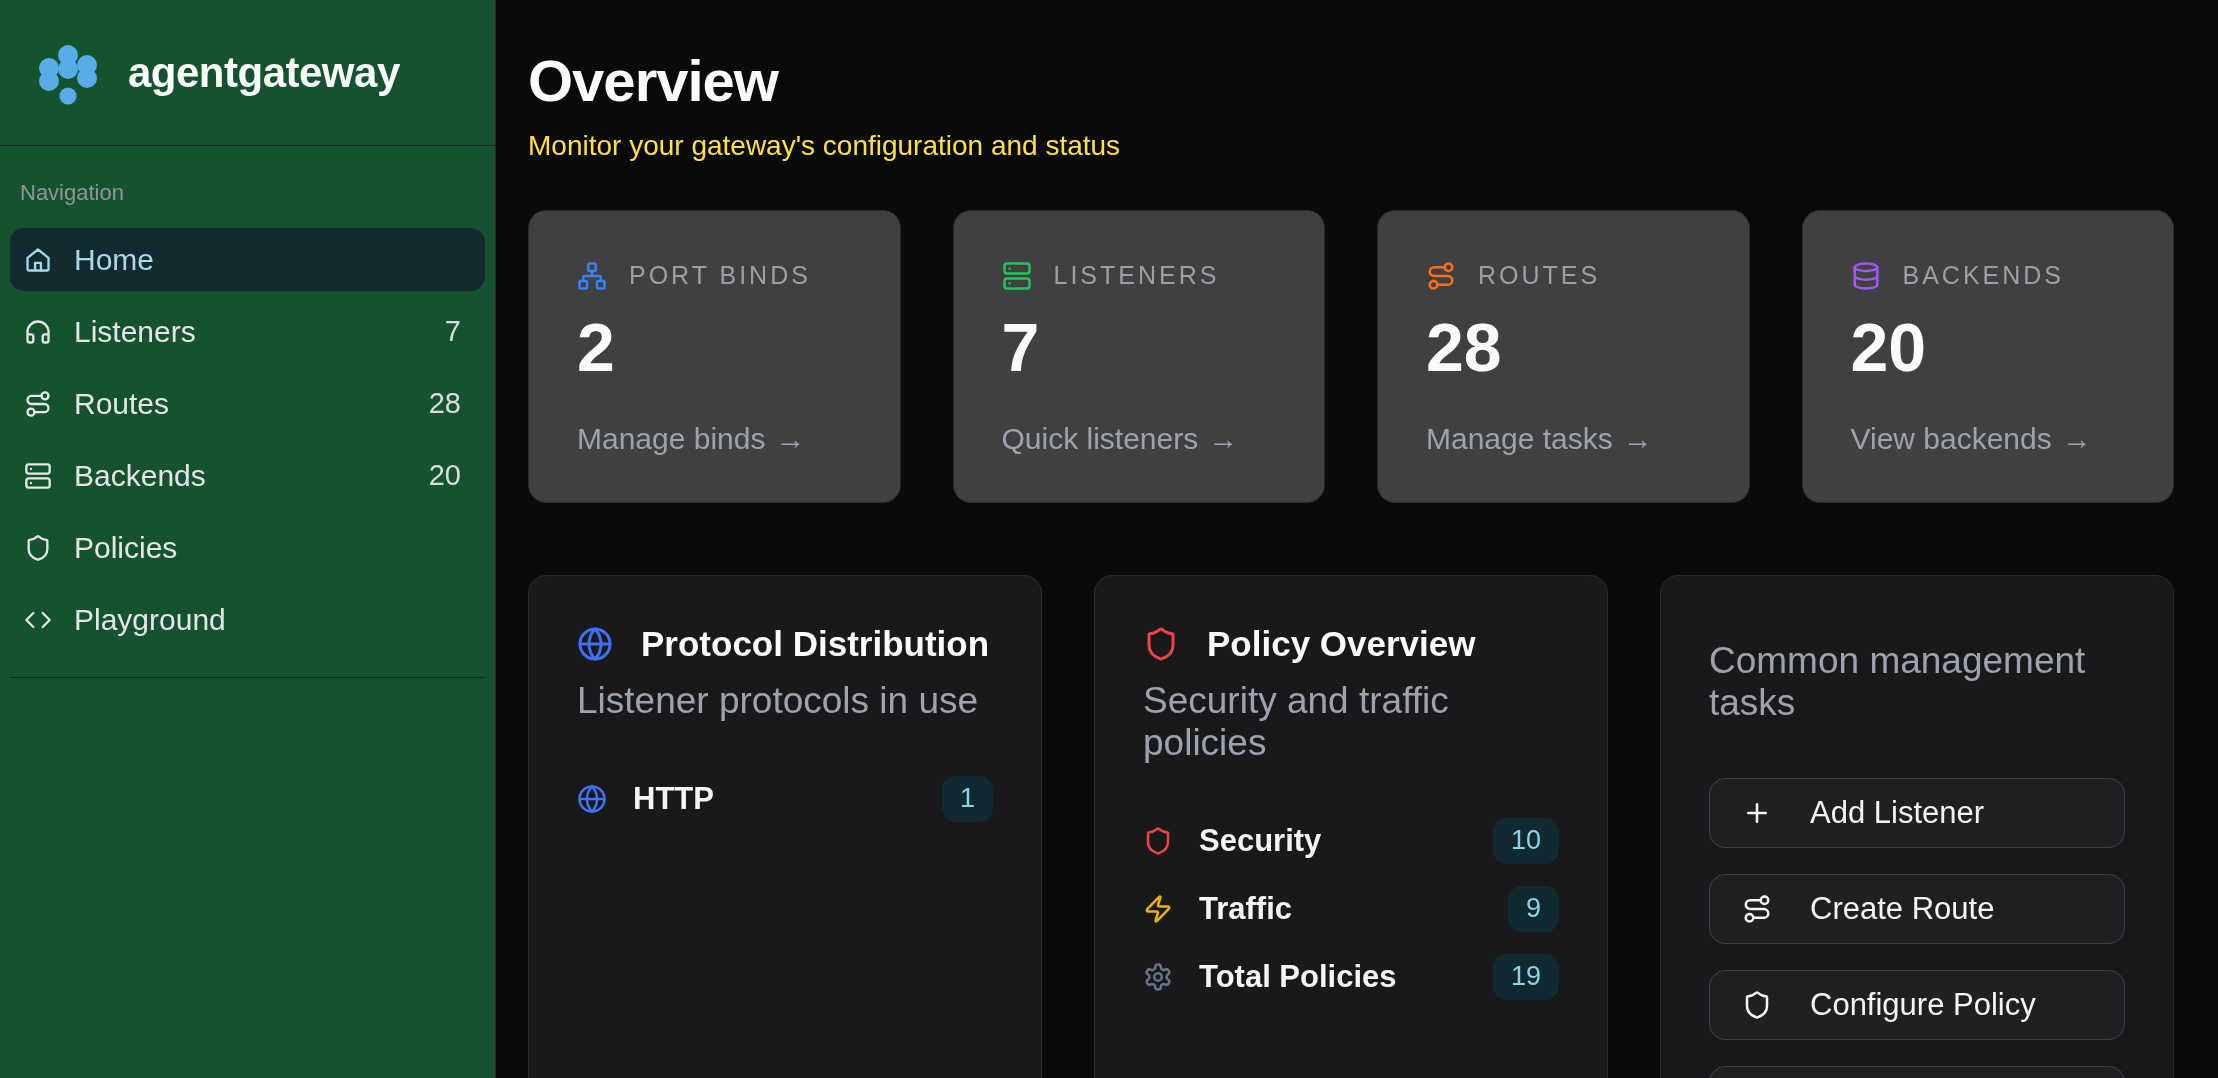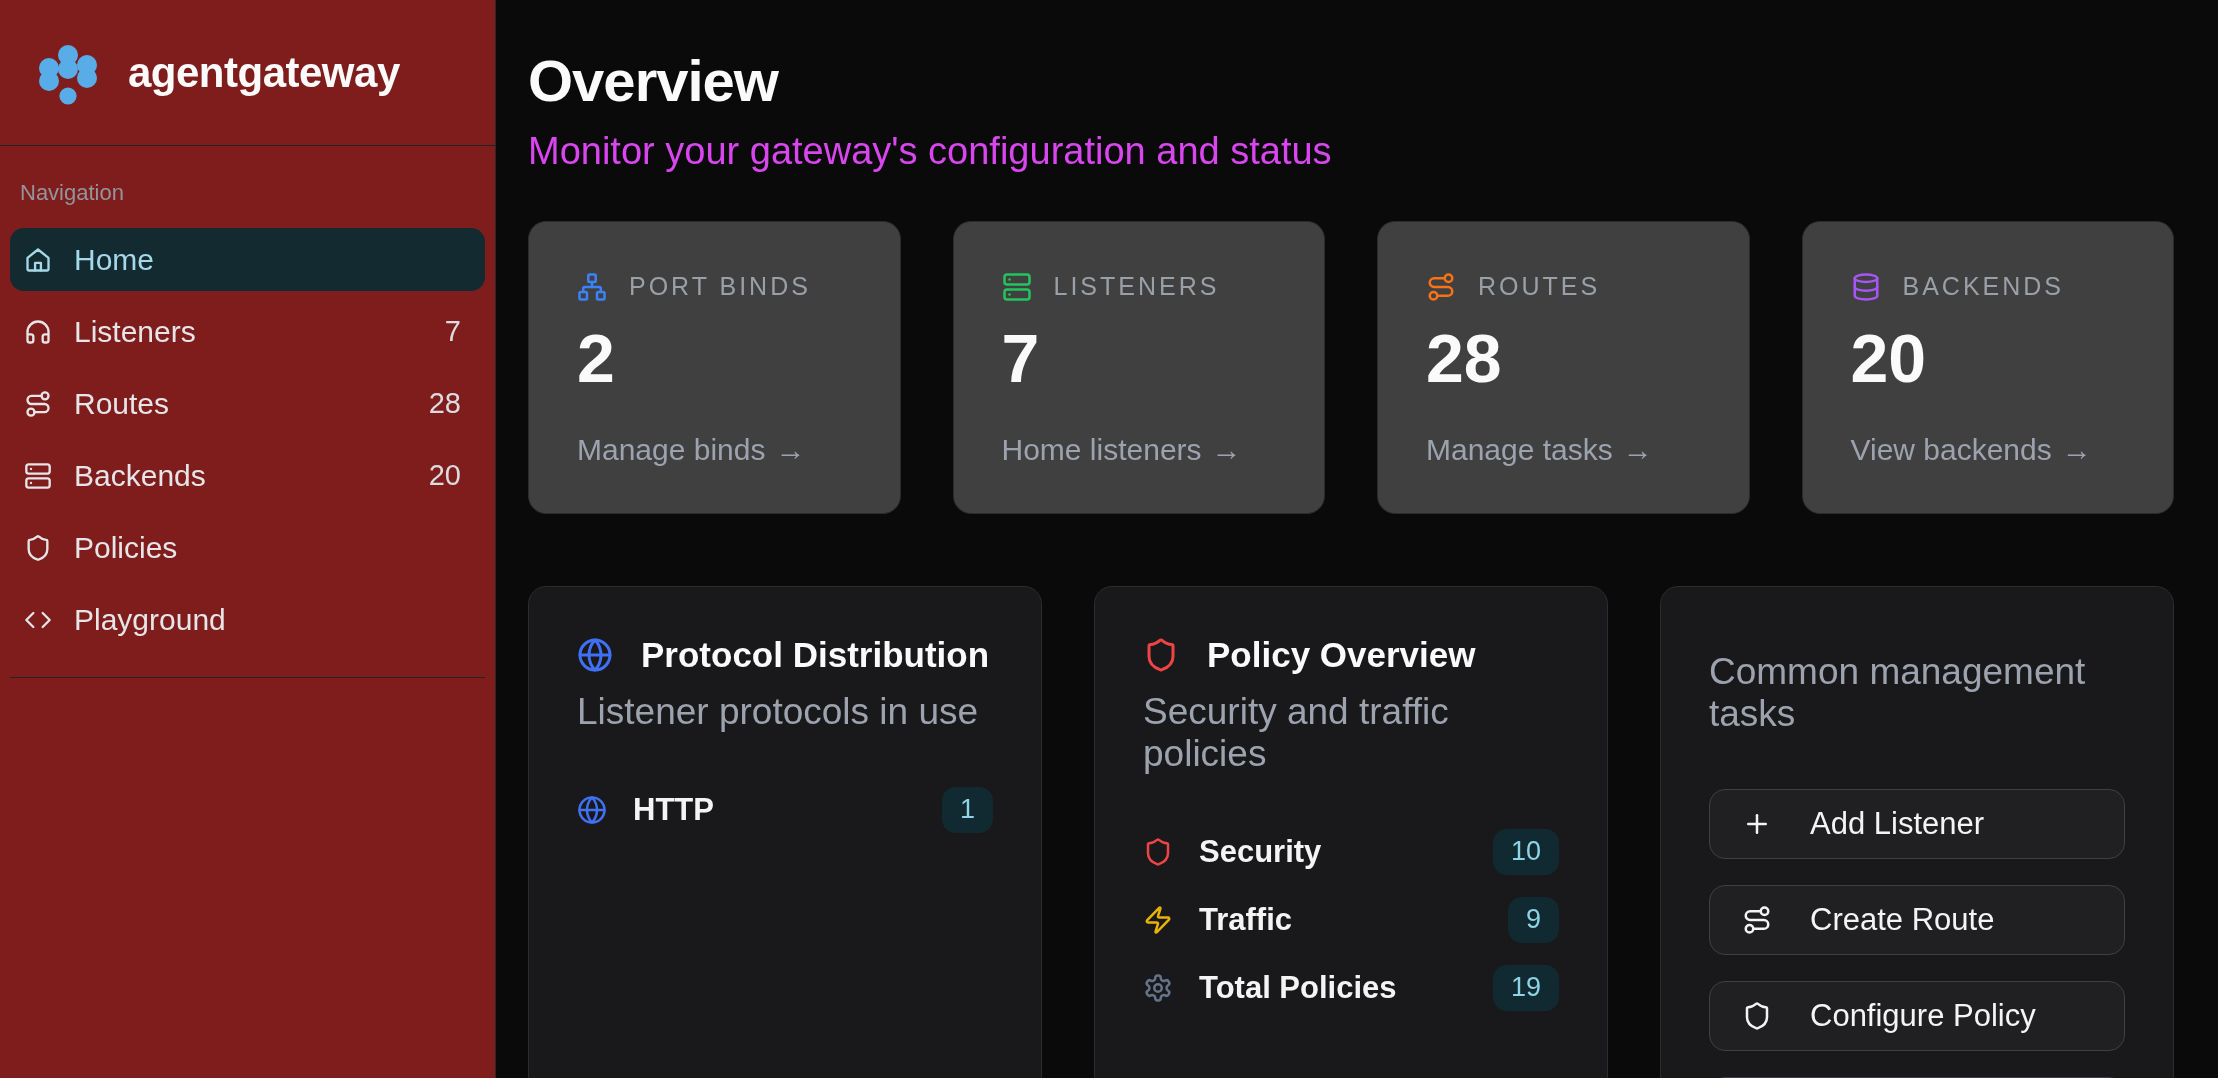--- a/index.html
+++ b/index.html
@@ -7,21 +7,21 @@
   body {
     width:2218px; height:1078px; overflow:hidden;
     background:#0a0a0b; color:#fafafa;
     font-family:"Liberation Sans", sans-serif;
   }
   .app { display:flex; width:2218px; height:1078px; }
 
   
   .sidebar {
     width:496px; min-width:496px; height:100%;
-    background:#7f1d1d; border-right:1px solid #29292c;
+    background:#14532d; border-right:1px solid #29292c;
     display:flex; flex-direction:column;
   }
   .logo-row {
     display:flex; align-items:center; gap:20px;
     height:146px; padding:26px 28px;
     border-bottom:1px solid #232326; cursor:pointer;
   }
   .logo-row svg { width:80px; height:80px; flex:none; }
   .brand-text { font-size:42px; font-weight:700; letter-spacing:-0.5px; color:#fafafa; }
 
@@ -35,21 +35,21 @@
   }
   .nav-item .nav-ic { width:28px; height:28px; margin-right:22px; flex:none; display:flex; }
   .nav-item .nav-ic svg { width:28px; height:28px; }
   .nav-item .count { margin-left:auto; font-size:29px; color:#dcdce0; }
   .nav-item.active { background:#142a31; color:#a5d8e9; }
   .nav-divider { border-top:1px solid #232326; margin-top:26px; }
 
   
   main { flex:1; padding:46px 44px 0 32px; overflow:hidden; }
   h1.page-title { margin:0; font-size:58px; line-height:1.2; font-weight:700; letter-spacing:-1px; color:#fafafa; }
-  .subtitle { margin:14px 0 0 0; font-size:38px; color:#d946ef; }
+  .subtitle { margin:14px 0 0 0; font-size:28px; color:#fde047; }
 
   .stats { display:grid; grid-template-columns:repeat(4,1fr); gap:52px; margin-top:48px; }
   .stat-card {
     background:#404040; border:1px solid #2c2c2f; border-radius:18px;
     height:293px; padding:50px 48px 46px;
     display:flex; flex-direction:column;
   }
   .stat-head { display:flex; align-items:center; gap:22px; }
   .stat-head svg { width:30px; height:30px; flex:none; }
   .stat-label { font-size:25px; color:#9aa0a8; letter-spacing:3px; font-weight:500; }
@@ -270,21 +270,21 @@
 
       <div class="stat-card">
         <div class="stat-head">
           <svg class="c-green" viewBox="0 0 24 24" fill="none" stroke="currentColor" stroke-width="2" stroke-linecap="round" stroke-linejoin="round">
               <use href="#i-server"></use>
             </svg>
           <span class="stat-label">LISTENERS</span>
         </div>
         <div class="stat-value">7</div>
         <a class="stat-link">
-          <span>Home listeners</span>
+          <span>Quick listeners</span>
           <span class="arrow">→</span>
         </a>
       </div>
 
       <div class="stat-card">
         <div class="stat-head">
           <svg class="c-orange" viewBox="0 0 24 24" fill="none" stroke="currentColor" stroke-width="2" stroke-linecap="round" stroke-linejoin="round">
               <use href="#i-route"></use>
             </svg>
           <span class="stat-label">ROUTES</span>

